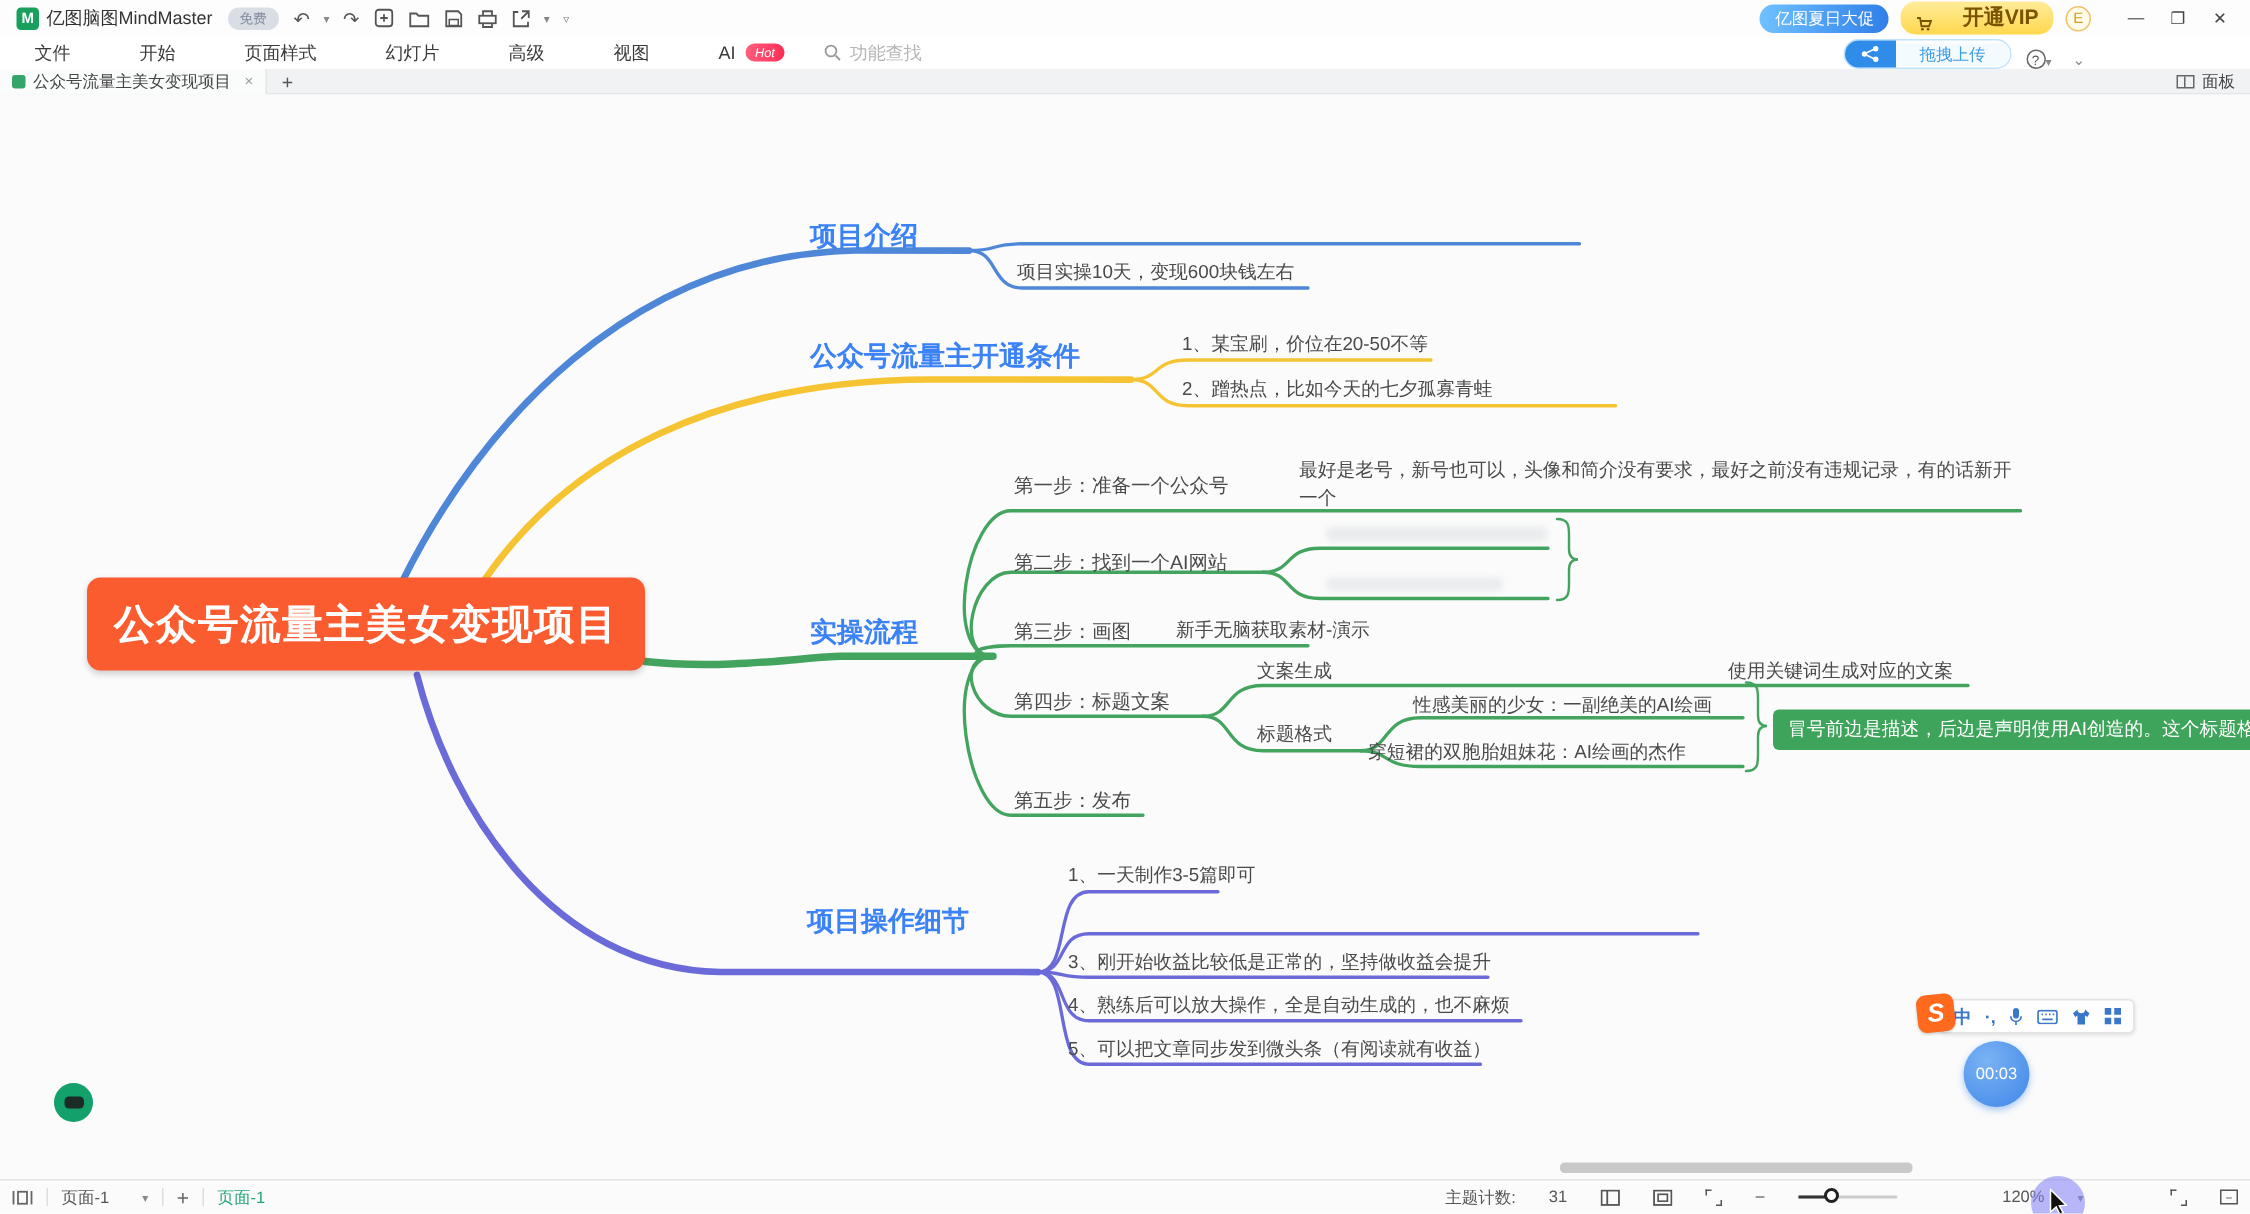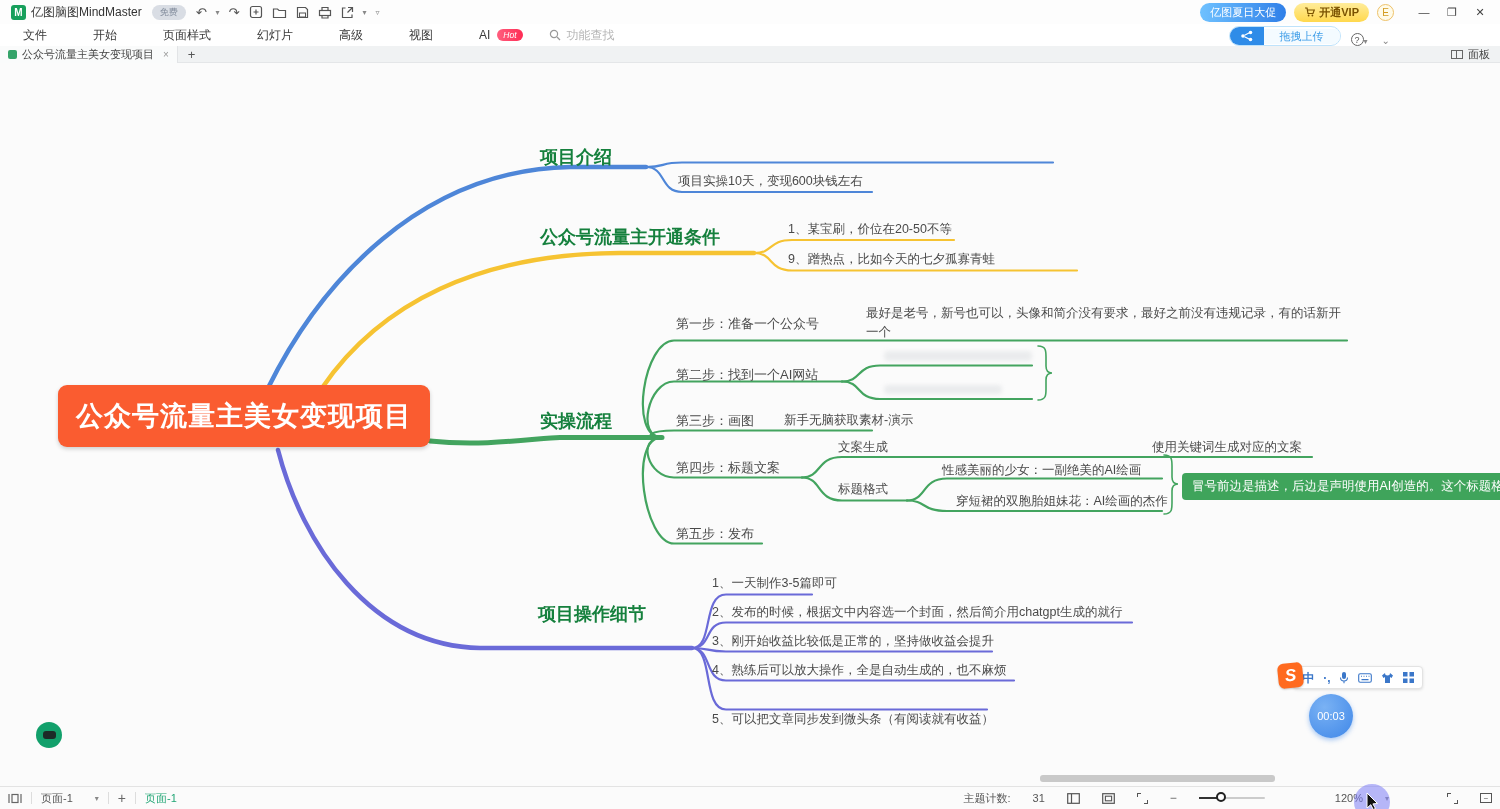--- a/index.html
+++ b/index.html
@@ -15,22 +15,22 @@
             display:flex;align-items:center;padding:0 6px;font-size:12px}
   .logo{width:15px;height:15px;background:#18a05c;border-radius:3px;color:#fff;
         font-weight:bold;font-size:10px;display:flex;align-items:center;justify-content:center;margin:0 5px}
   .free-badge{background:#d9dde4;color:#828c9c;font-size:9px;padding:1px 8px;border-radius:8px;margin:0 10px}
   .qat{display:flex;align-items:center;gap:9px;color:#555}
   .qat .gi{font-size:13px;line-height:1}
   .caret{font-size:8px;color:#888}
   .tb-right{margin-left:auto;display:flex;align-items:center;gap:8px}
   .promo{background:linear-gradient(90deg,#6fc1ff,#2f7fe8);color:#fff;font-size:11px;
          padding:2px 10px;border-radius:10px}
-  .vip{background:linear-gradient(#ffec9a,#ffd84d);color:#7a5200;font-size:11px;font-weight:bold;
-       padding:2px 10px;border-radius:10px;display:flex;align-items:center;gap:4px}
+  .vip{background:linear-gradient(#ffec9a,#ffd84d);color:#7a5200;font-size:14px;font-weight:bold;
+       padding:2px 10px;border-radius:10px;display:flex;align-items:flex-end;gap:20px}
   .avatar{width:17px;height:17px;border-radius:50%;border:1.5px solid #eec269;background:#fffbe9;
           color:#d29b1f;font-size:10px;display:flex;align-items:center;justify-content:center}
   .winbtns{display:flex;align-items:center;gap:0;margin-left:8px}
   .winbtn{width:28px;text-align:center;font-size:11px;color:#444;cursor:default}
   
   .menubar{position:absolute;top:24px;left:0;right:0;height:22px;background:#fff;
            display:flex;align-items:center;font-size:12px;color:#3a3a3a}
   .menu-item{padding:0 23px}
   .hot{background:linear-gradient(90deg,#ff5e7e,#ff2d55);color:#fff;font-size:8.5px;font-style:italic;
        padding:1px 6px;border-radius:8px;margin-left:-16px}
@@ -50,21 +50,21 @@
   .doc-ico{width:9px;height:9px;background:#35a46a;border-radius:2px}
   .tab-close{color:#999;font-size:10px;margin-left:4px}
   .tab-add{padding:0 10px;font-size:13px;color:#555}
   .panel-toggle{margin-left:auto;display:flex;align-items:center;gap:5px;padding-right:10px;color:#444}
   .panel-ico{width:12px;height:9px;border:1px solid #666;display:inline-block;position:relative}
   .panel-ico::after{content:"";position:absolute;left:4px;top:0;bottom:0;width:1px;background:#666}
   
   .canvas{position:absolute;top:63px;left:0;width:1500px;height:723px;background:#fbfbfb;overflow:hidden}
   .canvas svg{position:absolute;left:0;top:0}
   .mm-t{position:absolute;white-space:nowrap;color:#4a4a4a}
-  .mm-label{font-size:18px;font-weight:bold;color:#15803d}
+  .mm-label{font-size:18px;font-weight:bold;color:#3b82f6}
   .mm-step{font-size:13px}
   .mm-leaf{font-size:12.5px}
   .central{position:absolute;left:58px;top:322px;width:372px;height:62px;background:var(--central-bg);
            border-radius:9px;color:#fff;font-size:27px;font-weight:bold;display:flex;align-items:center;
            justify-content:center;box-shadow:0 2px 4px rgba(0,0,0,.18);letter-spacing:1px}
   .callout{position:absolute;background:var(--callout-bg);color:#fff;font-size:12.5px;height:27px;
            display:flex;align-items:center;justify-content:center;border-radius:4px;white-space:nowrap;padding:0 10px}
   .smudge{position:absolute;background:#c4c9ce;opacity:.3;filter:blur(2px);border-radius:4px}
   .hthumb{position:absolute;left:1040px;top:712px;width:235px;height:7px;background:#c9c9c9;border-radius:3px}
   
@@ -235,45 +235,44 @@
     </g>
   </svg>
 
   <div class="central">公众号流量主美女变现项目</div>
 
   <div class="mm-t mm-label" style="left:540px;top:82px">项目介绍</div>
   <div class="mm-t mm-leaf" style="left:678px;top:110px">项目实操10天，变现600块钱左右</div>
 
   <div class="mm-t mm-label" style="left:540px;top:162px">公众号流量主开通条件</div>
   <div class="mm-t mm-leaf" style="left:788px;top:158px">1、某宝刷，价位在20-50不等</div>
-  <div class="mm-t mm-leaf" style="left:788px;top:188px">9、蹭热点，比如今天的七夕孤寡青蛙</div>
+  <div class="mm-t mm-leaf" style="left:788px;top:188px">2、蹭热点，比如今天的七夕孤寡青蛙</div>
 
   <div class="mm-t mm-label" style="left:540px;top:346px">实操流程</div>
   <div class="mm-t mm-step" style="left:676px;top:252px">第一步：准备一个公众号</div>
   <div class="mm-t mm-leaf" style="left:866px;top:241px;white-space:normal;width:486px;line-height:18.5px">最好是老号，新号也可以，头像和简介没有要求，最好之前没有违规记录，有的话新开一个</div>
   <div class="mm-t mm-step" style="left:676px;top:303px">第二步：找到一个AI网站</div>
   <div class="smudge" style="left:884px;top:288px;width:148px;height:10px"></div>
   <div class="smudge" style="left:884px;top:322px;width:118px;height:9px"></div>
   <div class="mm-t mm-step" style="left:676px;top:349px">第三步：画图</div>
   <div class="mm-t mm-leaf" style="left:784px;top:349px">新手无脑获取素材-演示</div>
   <div class="mm-t mm-step" style="left:676px;top:396px">第四步：标题文案</div>
   <div class="mm-t mm-leaf" style="left:838px;top:376px">文案生成</div>
   <div class="mm-t mm-leaf" style="left:1152px;top:376px">使用关键词生成对应的文案</div>
   <div class="mm-t mm-leaf" style="left:838px;top:418px">标题格式</div>
   <div class="mm-t mm-leaf" style="left:942px;top:399px">性感美丽的少女：一副绝美的AI绘画</div>
-  <div class="mm-t mm-leaf" style="left:956px;top:430px">穿短裙的双胞胎姐妹花：AI绘画的杰作</div>
+  <div class="mm-t mm-leaf" style="left:912px;top:430px">穿短裙的双胞胎姐妹花：AI绘画的杰作</div>
   <div class="callout" style="left:1182px;top:410px;width:330px;justify-content:flex-start">冒号前边是描述，后边是声明使用AI创造的。这个标题格</div>
   <div class="mm-t mm-step" style="left:676px;top:462px">第五步：发布</div>
 
   <div class="mm-t mm-label" style="left:538px;top:539px">项目操作细节</div>
   <div class="mm-t mm-leaf" style="left:712px;top:512px">1、一天制作3-5篇即可</div>
-  <div class="mm-t mm-leaf" style="left:712px;top:541px">2、发布的时候，根据文中内容选一个封面，然后简介用chatgpt生成的就行</div>
   <div class="mm-t mm-leaf" style="left:712px;top:570px">3、刚开始收益比较低是正常的，坚持做收益会提升</div>
   <div class="mm-t mm-leaf" style="left:712px;top:599px">4、熟练后可以放大操作，全是自动生成的，也不麻烦</div>
-  <div class="mm-t mm-leaf" style="left:712px;top:648px">5、可以把文章同步发到微头条（有阅读就有收益）</div>
+  <div class="mm-t mm-leaf" style="left:712px;top:628px">5、可以把文章同步发到微头条（有阅读就有收益）</div>
 
   <div class="hthumb"></div>
 </div>
 
 <div class="recbtn">
     <i></i>
   </div>
 
 <div class="sogou">
   <span class="sg-ic">中</span>

